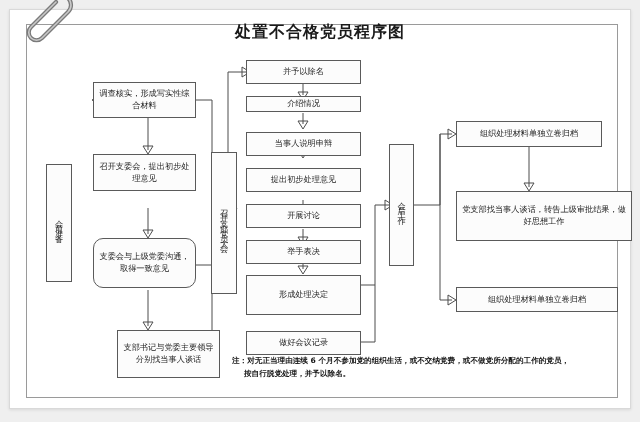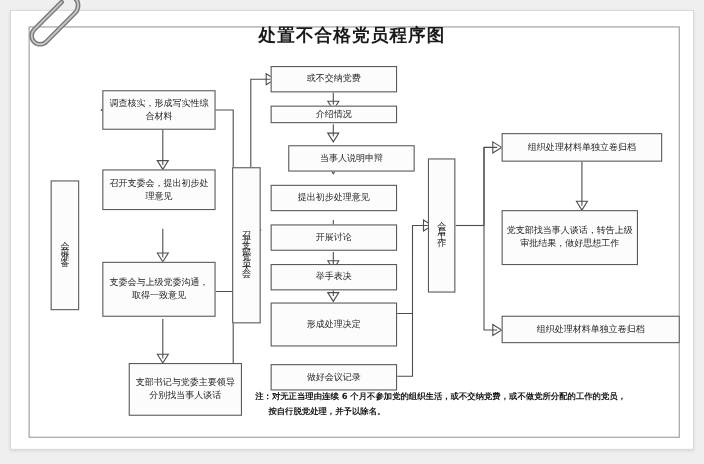--- a/index.html
+++ b/index.html
@@ -171,43 +171,43 @@
     <div class="box vert" style="left:46px; top:164px; width:26px; height:118px;">会前准备</div>
 
     <div class="box vert" style="left:211px; top:152px; width:26px; height:142px;">召开支部党员大会</div>
 
     <div class="box vert" style="left:389px; top:144px; width:25px; height:122px;">会后工作</div>
 
     <div class="box" style="left:93px; top:154px; width:103px; height:37px;">召开支委会，提出初步处理意见</div>
 
     <div class="box" style="left:93px; top:82px; width:103px; height:36px;">调查核实，形成写实性综合材料</div>
 
-    <div class="box" style="left:93px; top:238px; width:103px; height:50px;">支委会与上级党委沟通，取得一致意见</div>
+    <div class="box" style="left:93px; top:238px; width:103px; height:50px;border-radius:10px;">支委会与上级党委沟通，取得一致意见</div>
 
     <div class="box" style="left:93px; top:330px; width:103px; height:48px;margin-left:24px;">支部书记与党委主要领导分别找当事人谈话</div>
 
-    <div class="box" style="left:246px; top:60px; width:115px; height:24px;">或不交纳党费</div>
+    <div class="box" style="left:246px; top:60px; width:115px; height:24px;">并予以除名</div>
 
     <div class="box" style="left:246px; top:96px; width:115px; height:16px;">介绍情况</div>
 
-    <div class="box" style="left:262px; top:132px; width:115px; height:24px;">当事人说明申辩</div>
+    <div class="box" style="left:246px; top:132px; width:115px; height:24px;">当事人说明申辩</div>
 
     <div class="box" style="left:246px; top:168px; width:115px; height:24px;">提出初步处理意见</div>
 
     <div class="box" style="left:246px; top:204px; width:115px; height:24px;">开展讨论</div>
 
     <div class="box" style="left:246px; top:240px; width:115px; height:24px;">举手表决</div>
 
     <div class="box" style="left:246px; top:275px; width:115px; height:40px;">形成处理决定</div>
 
     <div class="box" style="left:246px; top:331px; width:115px; height:24px;">做好会议记录</div>
 
     <div class="box" style="left:456px; top:121px; width:146px; height:26px;">组织处理材料单独立卷归档</div>
 
-    <div class="box" style="left:456px; top:191px; width:124px; height:50px;">党支部找当事人谈话，转告上级审批结果，做好思想工作</div>
+    <div class="box" style="left:456px; top:191px; width:176px; height:50px;">党支部找当事人谈话，转告上级审批结果，做好思想工作</div>
 
     <div class="box" style="left:456px; top:287px; width:162px; height:25px;">组织处理材料单独立卷归档</div>
 
     <div class="note" style="left:232px; top:355px; width:380px;">
       <span>注：对无正当理由连续 6 个月不参加党的组织生活，或不交纳党费，或不做党所分配的工作的党员，</span>
       <span class="ln2">按自行脱党处理，并予以除名。</span>
     </div>
 
   </div>
 </div>

